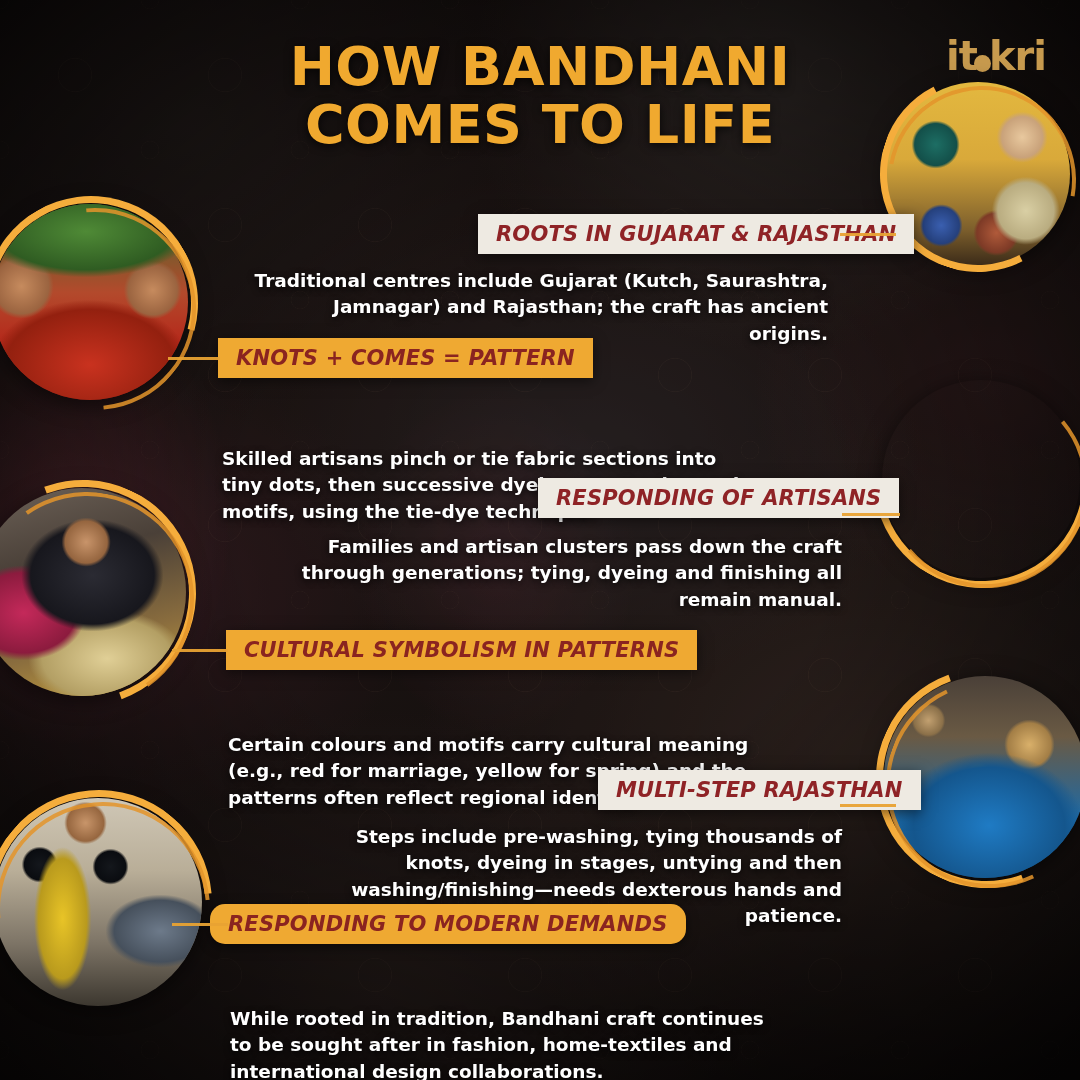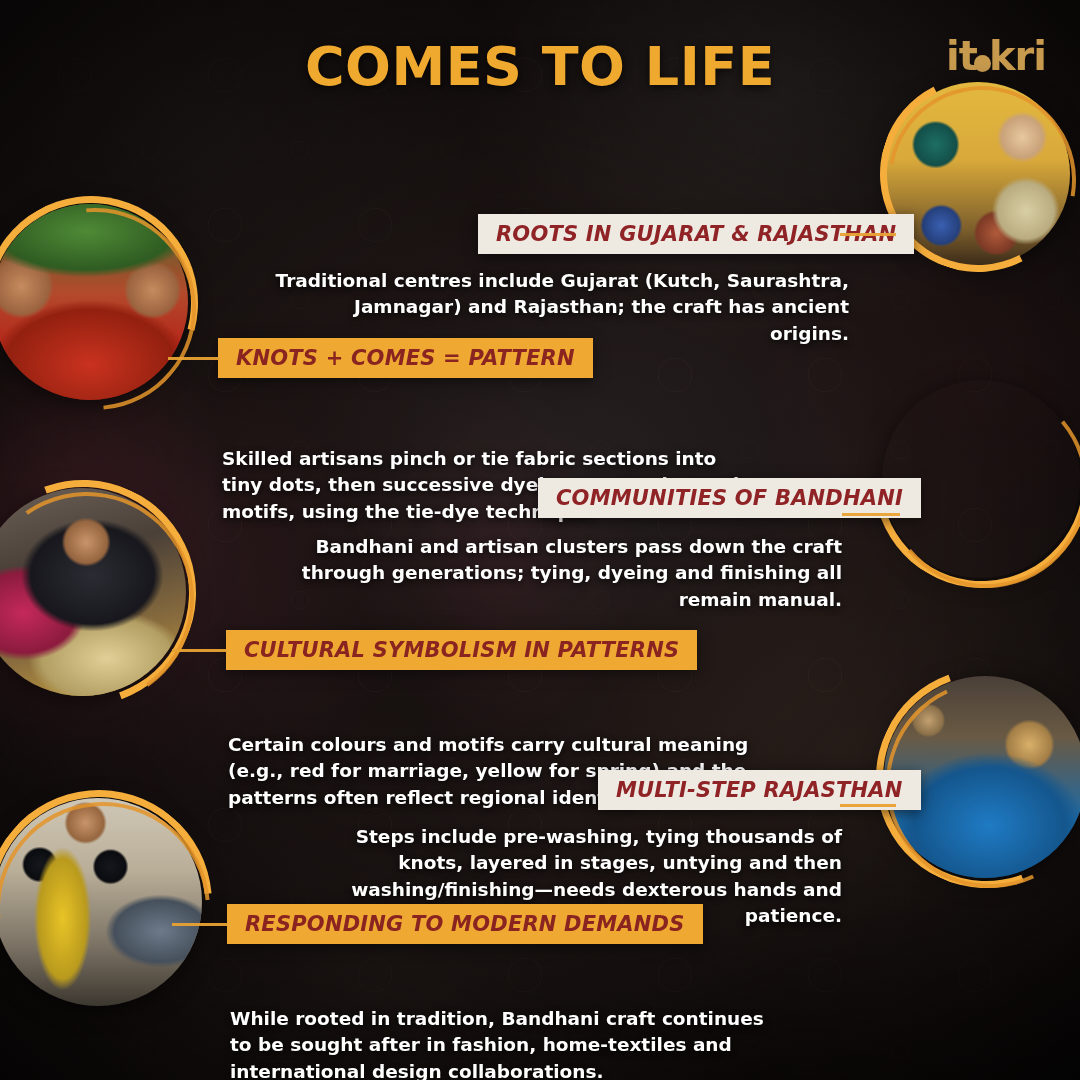--- a/index.html
+++ b/index.html
@@ -127,20 +127,21 @@
   <div class="bg-layer bg-dark-overlay"></div>
   <div class="bg-layer bg-vignette"></div>
 
   <div class="logo">
     <span>it</span>
       <span class="lg-dot"></span>
       <span>kri</span>
   </div>
 
   <div class="title">
+    <span>HOW BANDHANI</span>
     <span class="l2">COMES TO LIFE</span>
   </div>
 
   <div class="photo" style="left:880px;top:76px;width:196px;height:196px;">
     <div class="disc" style="left:6px;top:6px;width:184px;height:184px;">
       <div class="ph" style="background:
           radial-gradient(circle 34px at 74% 30%, #e8c89e 0%, #c9a27a 60%, rgba(0,0,0,0) 75%),
           radial-gradient(circle 30px at 27% 34%, #1d6e64 0%, #134f49 70%, rgba(0,0,0,0) 80%),
           radial-gradient(circle 40px at 76% 70%, #d9cfa4 0%, #b9ac80 70%, rgba(0,0,0,0) 85%),
           radial-gradient(circle 26px at 30% 78%, #3a5fb0 0%, #25407c 70%, rgba(0,0,0,0) 82%),
@@ -215,45 +216,45 @@
           linear-gradient(180deg,#cfc7b6 0%,#b9ae98 35%,#7d7466 70%,#3c372f 100%);"></div>
     </div>
     <div class="ring r1 dashgap" style="left:0;top:0;width:212px;height:212px;transform:rotate(130deg);"></div>
     <div class="ring r2 gap2" style="left:10px;top:12px;width:206px;height:206px;transform:rotate(310deg);"></div>
   </div>
 
   <div class="banner cream" style="left:478px;top:214px;">
     <span>ROOTS IN GUJARAT &amp; RAJASTHAN</span>
   </div>
   <div class="connector" style="left:840px;top:233px;width:56px;"></div>
-  <div class="para right" style="left:269px;top:268px;width:580px;">Traditional centres include Gujarat (Kutch, Saurashtra, Jamnagar) and Rajasthan; the craft has ancient origins.</div>
+  <div class="para right" style="left:248px;top:268px;width:580px;">Traditional centres include Gujarat (Kutch, Saurashtra, Jamnagar) and Rajasthan; the craft has ancient origins.</div>
 
   <div class="banner amber" style="left:218px;top:338px;">
     <span>KNOTS + COMES = PATTERN</span>
   </div>
   <div class="connector" style="left:168px;top:357px;width:52px;"></div>
   <div class="para left" style="left:222px;top:398px;width:530px;">Skilled artisans pinch or tie fabric sections into tiny dots, then successive dyeing creates layered motifs, using the tie-dye technique.</div>
 
   <div class="banner cream" style="left:538px;top:478px;">
-    <span>COMMUNITIES OF BANDHANI</span>
+    <span>RESPONDING OF ARTISANS</span>
   </div>
   <div class="connector" style="left:842px;top:513px;width:58px;"></div>
-  <div class="para right" style="left:240px;top:534px;width:602px;">Bandhani and artisan clusters pass down the craft through generations; tying, dyeing and finishing all remain manual.</div>
+  <div class="para right" style="left:240px;top:534px;width:602px;">Families and artisan clusters pass down the craft through generations; tying, dyeing and finishing all remain manual.</div>
 
   <div class="banner amber" style="left:226px;top:630px;">
     <span>CULTURAL SYMBOLISM IN PATTERNS</span>
   </div>
   <div class="connector" style="left:172px;top:649px;width:56px;"></div>
   <div class="para left" style="left:228px;top:684px;width:552px;">Certain colours and motifs carry cultural meaning (e.g., red for marriage, yellow for spring) and the patterns often reflect regional identity.</div>
 
   <div class="banner cream" style="left:598px;top:770px;">
     <span>MULTI-STEP RAJASTHAN</span>
   </div>
   <div class="connector" style="left:840px;top:804px;width:56px;"></div>
-  <div class="para right" style="left:318px;top:824px;width:524px;">Steps include pre-washing, tying thousands of knots, layered in stages, untying and then washing/finishing—needs dexterous hands and patience.</div>
-
-  <div class="banner amber" style="left:227px;top:904px;">
+  <div class="para right" style="left:318px;top:824px;width:524px;">Steps include pre-washing, tying thousands of knots, dyeing in stages, untying and then washing/finishing—needs dexterous hands and patience.</div>
+
+  <div class="banner amber" style="left:210px;top:904px;border-radius:15px;">
     <span>RESPONDING TO MODERN DEMANDS</span>
   </div>
   <div class="connector" style="left:172px;top:923px;width:56px;"></div>
   <div class="para left" style="left:230px;top:958px;width:556px;">While rooted in tradition, Bandhani craft continues to be sought after in fashion, home-textiles and international design collaborations.</div>
 
 </div>
 
 </body></html>

